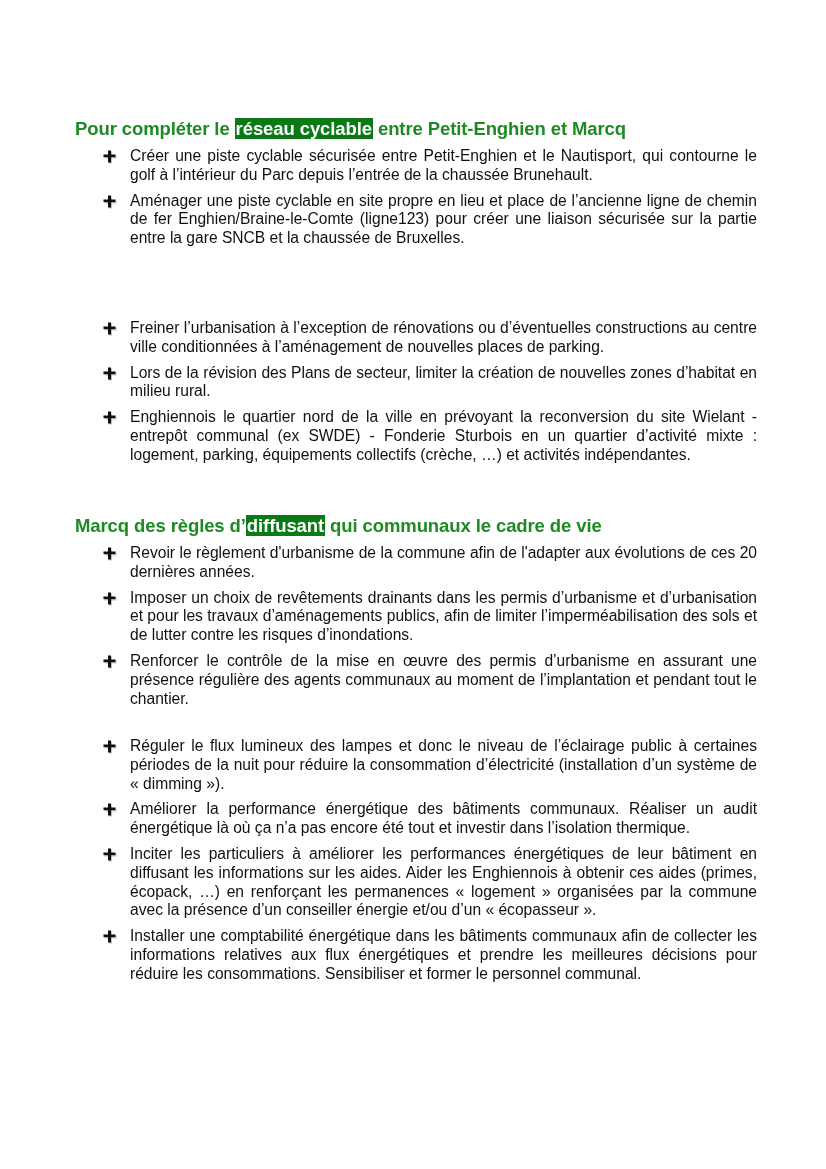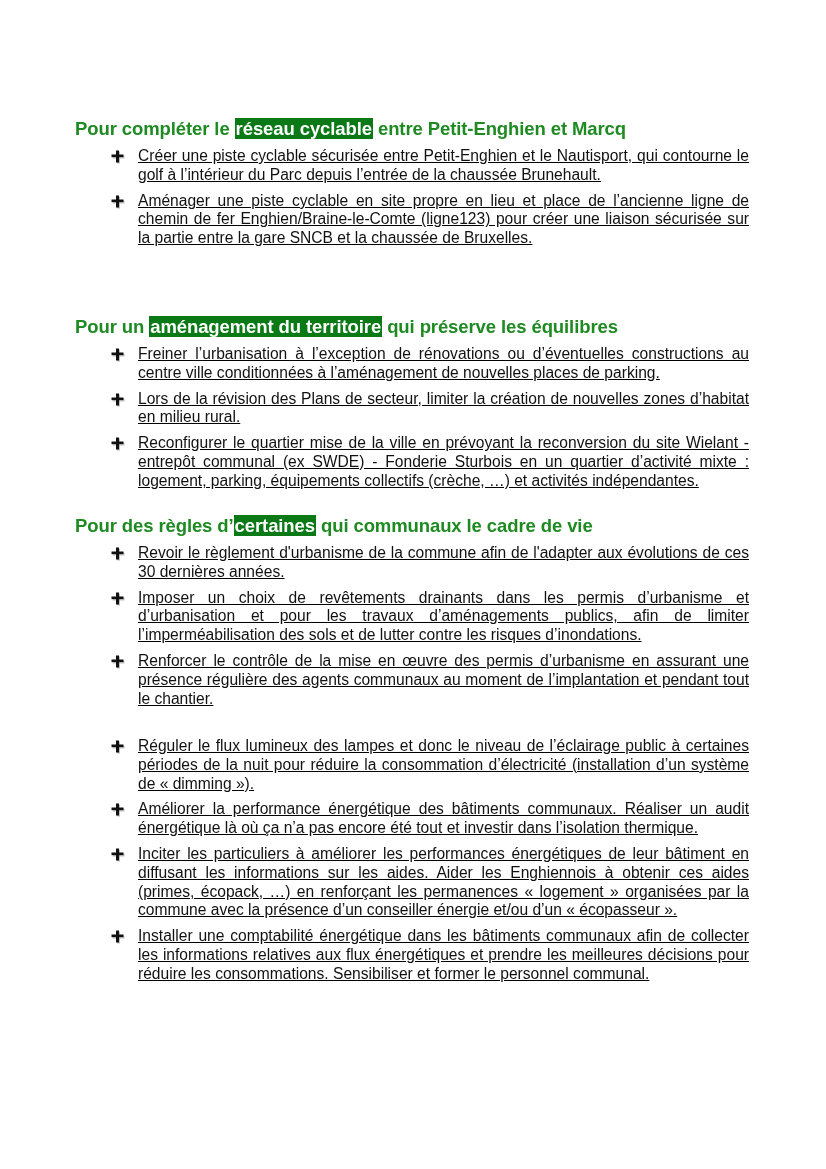--- a/index.html
+++ b/index.html
@@ -11,21 +11,21 @@
     font-weight: bold;
     font-size: 18.5px;
     color: #1e8a22;
     margin: 0;
     height: 26px;
     line-height: 26px;
     white-space: nowrap;
     letter-spacing: -0.1px;
   }
   .hl { background: #0b7a16; color: #ffffff; padding: 0 1px; }
-  ul { list-style: none; margin: 16px; padding: 0; text-decoration: underline; }
+  ul { list-style: none; margin: 8px; padding: 0; }
   li { position: relative; padding-left: 47px; margin-bottom: 7px; }
   .item-text {
     display: block;
     font-family: "Liberation Sans", sans-serif;
     font-size: 15.6px;
     line-height: 18.8px;
     color: #111;
     text-align: justify;
   }
   .bullet {
@@ -60,21 +60,20 @@
               <rect x="5" y="0.5" width="3" height="12" fill="#111"></rect>
               <rect x="0.5" y="4.5" width="12" height="2.6" fill="#111"></rect>
             </svg>
           </span>
           <span class="item-text">Aménager une piste cyclable en site propre en lieu et place de l’ancienne ligne de chemin de fer Enghien/Braine-le-Comte (ligne123) pour créer une liaison sécurisée sur la partie entre la gare SNCB et la chaussée de Bruxelles.</span>
         </li>
     </ul>
   </div>
 
   <div class="section" style="top:314px;">
-    <h2 class="heading"><span>Pour un </span><span class="hl">aménagement du territoire</span><span> qui préserve les équilibres</span></h2>
     <ul style="margin-top:5px;">
       <li>
           <span class="bullet">
             <svg width="14" height="14" viewBox="0 0 14 14">
               <rect x="6" y="1.5" width="3" height="12" fill="#9a9a9a" opacity="0.6"></rect>
               <rect x="1.5" y="5.5" width="12" height="3" fill="#9a9a9a" opacity="0.6"></rect>
               <rect x="5" y="0.5" width="3" height="12" fill="#111"></rect>
               <rect x="0.5" y="4.5" width="12" height="2.6" fill="#111"></rect>
             </svg>
           </span>
@@ -93,38 +92,38 @@
         </li>
       <li>
           <span class="bullet">
             <svg width="14" height="14" viewBox="0 0 14 14">
               <rect x="6" y="1.5" width="3" height="12" fill="#9a9a9a" opacity="0.6"></rect>
               <rect x="1.5" y="5.5" width="12" height="3" fill="#9a9a9a" opacity="0.6"></rect>
               <rect x="5" y="0.5" width="3" height="12" fill="#111"></rect>
               <rect x="0.5" y="4.5" width="12" height="2.6" fill="#111"></rect>
             </svg>
           </span>
-          <span class="item-text">Reconfigurer le quartier mise de la ville en prévoyant la reconversion du site Wielant - entrepôt communal (ex SWDE) - Fonderie Sturbois en un quartier d’activité mixte : logement, parking, équipements collectifs (crèche, …) et activités indépendantes.</span>
+          <span class="item-text">Enghiennois le quartier nord de la ville en prévoyant la reconversion du site Wielant - entrepôt communal (ex SWDE) - Fonderie Sturbois en un quartier d’activité mixte : logement, parking, équipements collectifs (crèche, …) et activités indépendantes.</span>
         </li>
     </ul>
   </div>
 
   <div class="section" style="top:513px;">
-    <h2 class="heading"><span>Pour des règles d’</span><span class="hl">certaines</span><span> qui communaux le cadre de vie</span></h2>
+    <h2 class="heading"><span>Marcq des règles d’</span><span class="hl">diffusant</span><span> qui communaux le cadre de vie</span></h2>
     <ul style="margin-top:5px;">
       <li>
           <span class="bullet">
             <svg width="14" height="14" viewBox="0 0 14 14">
               <rect x="6" y="1.5" width="3" height="12" fill="#9a9a9a" opacity="0.6"></rect>
               <rect x="1.5" y="5.5" width="12" height="3" fill="#9a9a9a" opacity="0.6"></rect>
               <rect x="5" y="0.5" width="3" height="12" fill="#111"></rect>
               <rect x="0.5" y="4.5" width="12" height="2.6" fill="#111"></rect>
             </svg>
           </span>
-          <span class="item-text">Revoir le règlement d'urbanisme de la commune afin de l'adapter aux évolutions de ces 30 dernières années.</span>
+          <span class="item-text">Revoir le règlement d'urbanisme de la commune afin de l'adapter aux évolutions de ces 20 dernières années.</span>
         </li>
       <li>
           <span class="bullet">
             <svg width="14" height="14" viewBox="0 0 14 14">
               <rect x="6" y="1.5" width="3" height="12" fill="#9a9a9a" opacity="0.6"></rect>
               <rect x="1.5" y="5.5" width="12" height="3" fill="#9a9a9a" opacity="0.6"></rect>
               <rect x="5" y="0.5" width="3" height="12" fill="#111"></rect>
               <rect x="0.5" y="4.5" width="12" height="2.6" fill="#111"></rect>
             </svg>
           </span>

